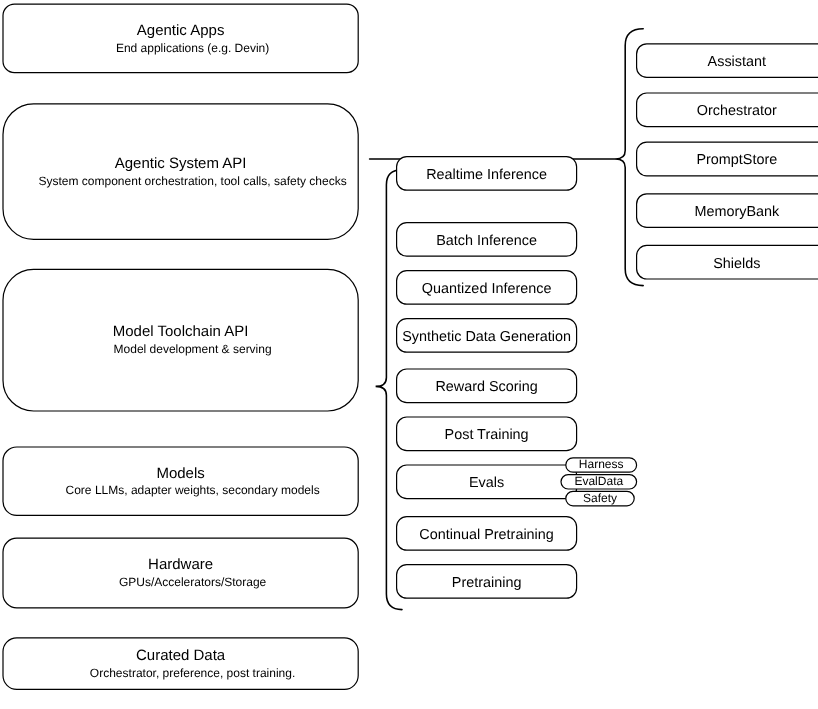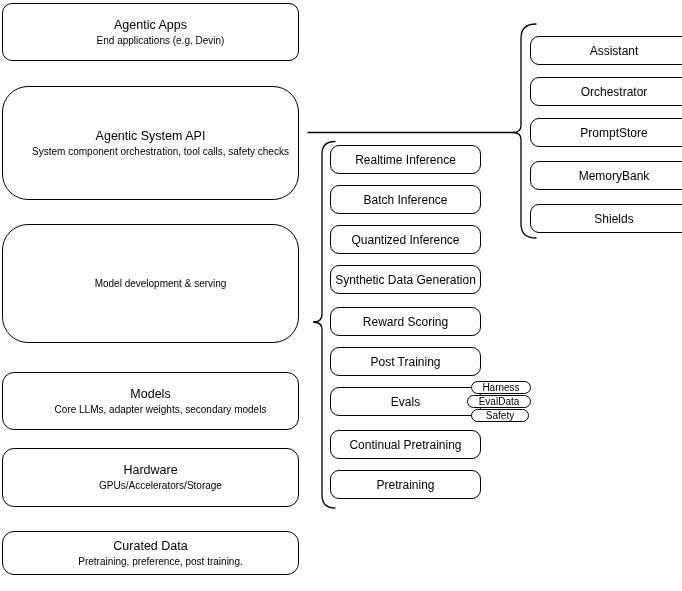--- a/index.html
+++ b/index.html
@@ -82,36 +82,37 @@
 
   <div class="lbox" style="top:3px;height:58px;border-radius:10px">
     <div class="title">Agentic Apps</div>
     <div class="sub">End applications (e.g. Devin)</div>
   </div>
   <div class="lbox" style="top:86px;height:114px;border-radius:26px">
     <div class="title">Agentic System API</div>
     <div class="sub">System component orchestration, tool calls, safety checks</div>
   </div>
   <div class="lbox" style="top:224px;height:119px;border-radius:26px">
+    <div class="title">Model Toolchain API</div>
     <div class="sub">Model development &amp; serving</div>
   </div>
   <div class="lbox" style="top:372px;height:58px;border-radius:12px">
     <div class="title">Models</div>
     <div class="sub">Core LLMs, adapter weights, secondary models</div>
   </div>
   <div class="lbox" style="top:448px;height:59px;border-radius:12px">
     <div class="title">Hardware</div>
     <div class="sub">GPUs/Accelerators/Storage</div>
   </div>
   <div class="lbox" style="top:531px;height:44px;border-radius:12px">
     <div class="title">Curated Data</div>
-    <div class="sub">Pretraining, preference, post training.</div>
+    <div class="sub">Orchestrator, preference, post training.</div>
   </div>
 
-  <div class="mbox" style="top:145px">Realtime Inference</div>
+  <div class="mbox" style="top:130px">Realtime Inference</div>
   <div class="mbox" style="top:185px">Batch Inference</div>
   <div class="mbox" style="top:225px">Quantized Inference</div>
   <div class="mbox" style="top:265px">Synthetic Data Generation</div>
   <div class="mbox" style="top:307px">Reward Scoring</div>
   <div class="mbox" style="top:347px">Post Training</div>
   <div class="mbox" style="top:387px">Evals</div>
   <div class="mbox" style="top:430px">Continual Pretraining</div>
   <div class="mbox" style="top:470px">Pretraining</div>
 
   <div class="pill" style="left:471px;top:381px;width:60px;height:13px">Harness</div>

